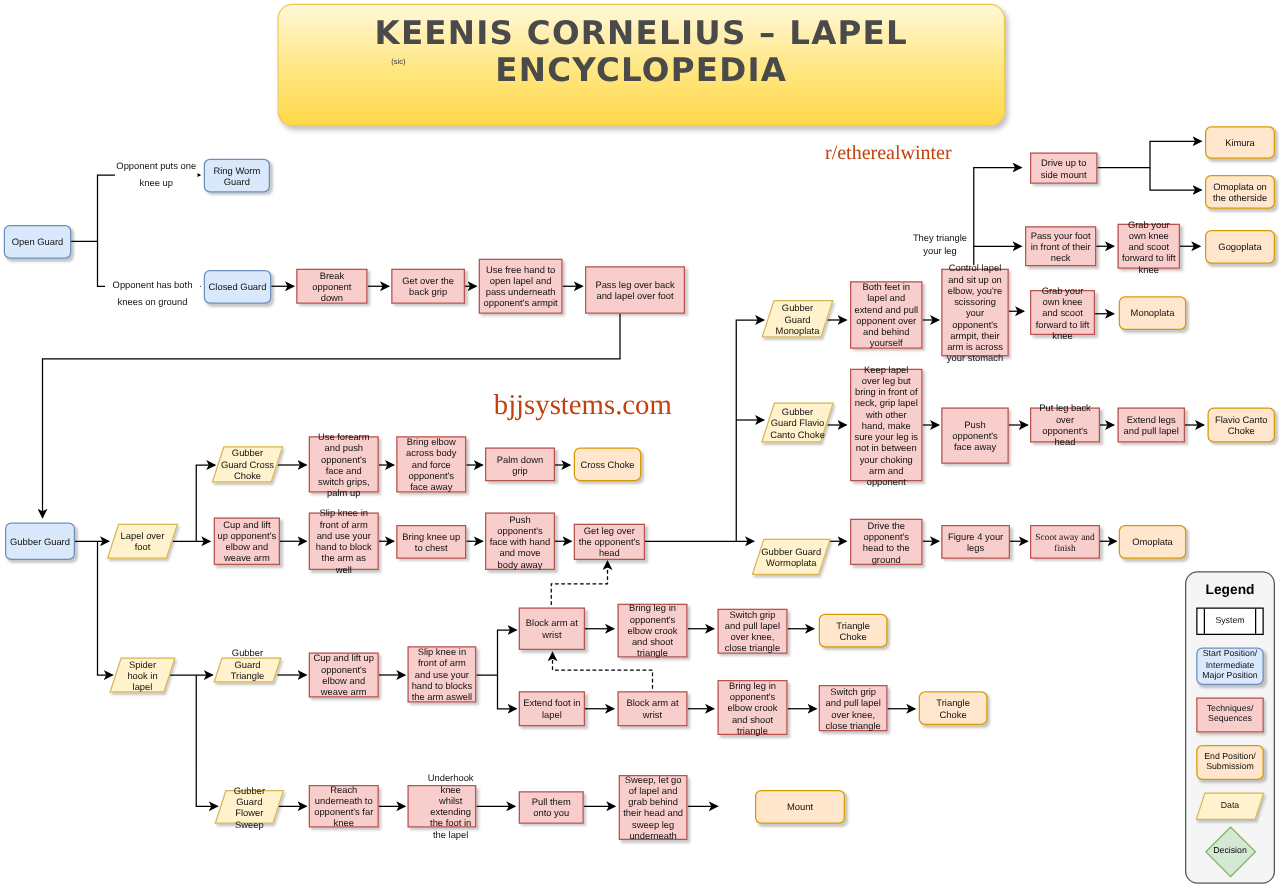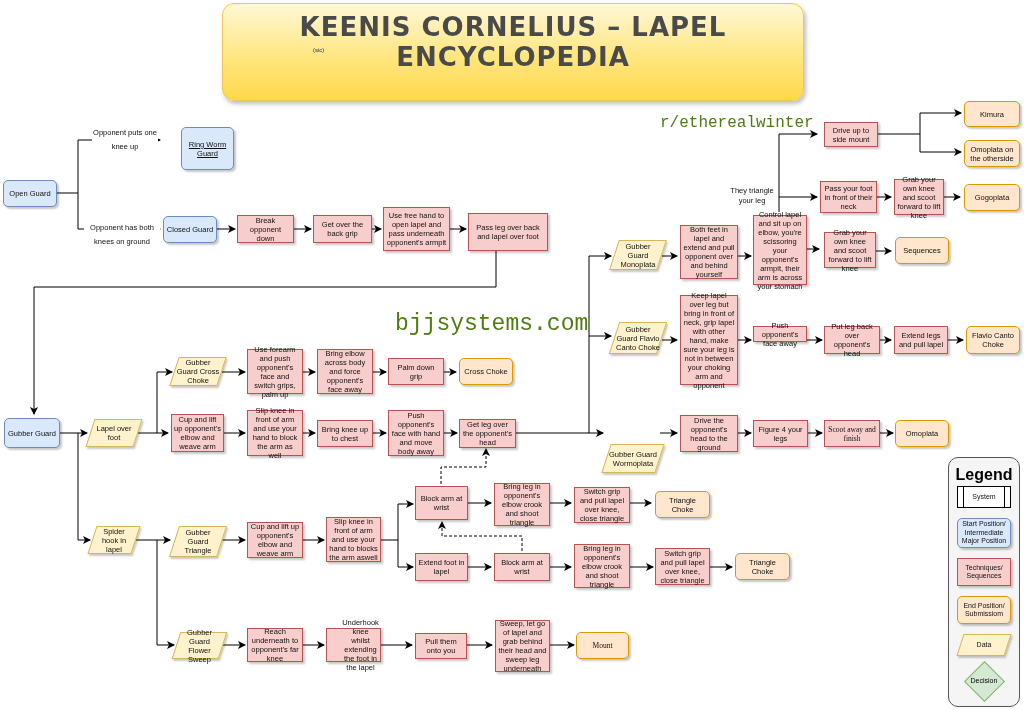--- a/index.html
+++ b/index.html
@@ -6,36 +6,36 @@
   body { width:1024px; height:710px; position:relative; background:#ffffff; overflow:hidden;
          font-family:"Liberation Sans", sans-serif; }
   .title-box { position:absolute; left:222px; top:3px; width:580px; height:96px; border-radius:12px;
                background:linear-gradient(#fff8d8 0%, #ffe680 55%, #ffd84a 100%);
                border:1px solid #f0c850; box-shadow:2px 3px 4px rgba(0,0,0,0.25); }
   .title-line { position:absolute; left:0; width:100%; text-align:center; color:#4a4a4a;
                 font-family:"DejaVu Sans", sans-serif; font-weight:bold; letter-spacing:1px; }
   .title-l1 { top:8px; font-size:26px; }
   .title-l2 { top:50px; font-size:30px; }
   .sic { position:absolute; left:90px; top:43px; font-size:6px; color:#333; font-family:"Liberation Sans", sans-serif; }
-  .watermark { position:absolute; color:#4d7c0f; font-family:Liberation Mono, monospace; }
+  .watermark { position:absolute; color:#c2410c; font-family:Liberation Serif, serif; }
   .node { position:absolute; box-sizing:border-box; display:flex; align-items:center; justify-content:center;
           text-align:center; font-size:7.5px; line-height:1.2; color:#111; padding:1px 2px;
           box-shadow:2px 2px 2px rgba(0,0,0,0.22); }
   .start { background:#dae8fc; border:1px solid #6c8ebf; border-radius:5px; }
   .tech  { background:#f8cecc; border:1px solid #b85450; }
   .end   { background:#ffe6cc; border:1px solid #d79b00; border-radius:5px; }
   .data  { background:transparent; box-shadow:none; }
   .data::before { content:""; position:absolute; inset:0; background:#fff2cc; border:1px solid #d6b656;
                   transform:skewX(-18deg); box-shadow:2px 2px 2px rgba(0,0,0,0.22); z-index:0; }
   .data span { position:relative; z-index:1; }
   .label { position:absolute; font-size:7.5px; color:#111; background:#fff; line-height:1.8; text-align:center; }
   svg.wires { position:absolute; left:0; top:0; }
   .legend { position:absolute; left:948px; top:457px; width:70px; height:248px; border:1px solid #555;
             border-radius:10px; background:#f5f5f5; }
-  .legend-title { position:absolute; left:0; top:8px; width:100%; text-align:center; font-weight:bold; font-size:16px; }
+  .legend-title { position:absolute; left:0; top:8px; width:100%; text-align:center; font-weight:bold; font-size:11px; }
   .lg { position:absolute; left:8px; width:54px; font-size:7px; }
   .lg-system { background:#fff; border:1px solid #000; height:22px; top:28px; box-shadow:none; }
   .lg-system::before, .lg-system::after { content:""; position:absolute; top:0; bottom:0; width:0; border-left:1px solid #000; }
   .lg-system::before { left:5px; } .lg-system::after { right:5px; }
   .diamond { position:absolute; left:14px; top:207px; width:42px; height:32px; }
   .diamond::before { content:""; position:absolute; left:7px; top:2px; width:27px; height:27px;
                      background:#d5e8d4; border:1px solid #82b366; transform:rotate(45deg); }
   .diamond span { position:relative; z-index:1; font-size:7px; display:block; text-align:center; line-height:32px; }
 </style>
 </head>
@@ -131,21 +131,21 @@
     <path d="M441,484 V467 H486 V449"></path>
     <path d="M522,556 V536 H442 V522"></path>
   </g>
 </svg>
 
 <div class="label" style="left:92px;top:126px;width:66px;">Opponent puts one knee up</div>
 <div class="label" style="left:84px;top:221px;width:76px;">Opponent has both knees on ground</div>
 <div class="label" style="left:730px;top:186px;width:44px;line-height:1.3;">They triangle your leg</div>
 
 <div class="node start" style="left:3px;top:180px;width:54px;height:27px;">Open Guard</div>
-<div class="node start" style="left:181px;top:127px;width:53px;height:43px;text-decoration:underline;">Ring Worm Guard</div>
+<div class="node start" style="left:163px;top:127px;width:53px;height:27px;">Ring Worm Guard</div>
 <div class="node start" style="left:163px;top:216px;width:54px;height:27px;">Closed Guard</div>
 <div class="node tech" style="left:237px;top:215px;width:57px;height:28px;">Break opponent down</div>
 <div class="node tech" style="left:313px;top:215px;width:59px;height:28px;">Get over the back grip</div>
 <div class="node tech" style="left:383px;top:207px;width:67px;height:44px;">Use free hand to open lapel and pass underneath opponent's armpit</div>
 <div class="node tech" style="left:468px;top:213px;width:80px;height:38px;">Pass leg over back and lapel over foot</div>
 
 <div class="node start" style="left:4px;top:418px;width:56px;height:30px;">Gubber Guard</div>
 <div class="node data" style="left:90px;top:419px;width:48px;height:28px;">
     <span>Lapel over foot</span>
   </div>
@@ -168,43 +168,43 @@
   </div>
 <div class="node tech" style="left:680px;top:225px;width:58px;height:54px;">Both feet in lapel and extend and pull opponent over and behind yourself</div>
 <div class="node tech" style="left:753px;top:215px;width:54px;height:70px;">Control lapel and sit up on elbow, you're scissoring your opponent's armpit, their arm is across your stomach</div>
 <div class="node tech" style="left:824px;top:122px;width:54px;height:25px;">Drive up to side mount</div>
 <div class="node end" style="left:964px;top:101px;width:56px;height:26px;">Kimura</div>
 <div class="node end" style="left:964px;top:140px;width:56px;height:27px;">Omoplata on the otherside</div>
 <div class="node tech" style="left:820px;top:181px;width:57px;height:32px;">Pass your foot in front of their neck</div>
 <div class="node tech" style="left:894px;top:179px;width:50px;height:36px;">Grab your own knee and scoot forward to lift knee</div>
 <div class="node end" style="left:964px;top:184px;width:56px;height:27px;">Gogoplata</div>
 <div class="node tech" style="left:824px;top:232px;width:52px;height:36px;">Grab your own knee and scoot forward to lift knee</div>
-<div class="node end" style="left:895px;top:237px;width:54px;height:27px;">Sequences</div>
+<div class="node end" style="left:895px;top:237px;width:54px;height:27px;">Monoplata</div>
 
 <div class="node data" style="left:614px;top:322px;width:48px;height:32px;">
     <span>Gubber Guard Flavio Canto Choke</span>
   </div>
 <div class="node tech" style="left:680px;top:295px;width:58px;height:90px;">Keep lapel over leg but bring in front of neck, grip lapel with other hand, make sure your leg is not in between your choking arm and opponent</div>
-<div class="node tech" style="left:753px;top:326px;width:54px;height:16px;">Push opponent's face away</div>
+<div class="node tech" style="left:753px;top:326px;width:54px;height:45px;">Push opponent's face away</div>
 <div class="node tech" style="left:824px;top:326px;width:56px;height:28px;">Put leg back over opponent's head</div>
 <div class="node tech" style="left:894px;top:326px;width:54px;height:28px;">Extend legs and pull lapel</div>
 <div class="node end" style="left:966px;top:326px;width:54px;height:28px;">Flavio Canto Choke</div>
 
-<div class="node data" style="left:606px;top:444px;width:54px;height:29px;">
+<div class="node data" style="left:606px;top:431px;width:54px;height:29px;">
     <span>Gubber Guard Wormoplata</span>
   </div>
 <div class="node tech" style="left:680px;top:415px;width:58px;height:37px;">Drive the opponent's head to the ground</div>
 <div class="node tech" style="left:753px;top:420px;width:55px;height:27px;">Figure 4 your legs</div>
 <div class="node tech" style="left:824px;top:420px;width:56px;height:27px;font-family:Liberation Serif, serif;">Scoot away and finish</div>
 <div class="node end" style="left:895px;top:420px;width:54px;height:27px;">Omoplata</div>
 
 <div class="node data" style="left:92px;top:526px;width:44px;height:28px;">
     <span>Spider hook in lapel</span>
   </div>
-<div class="node data" style="left:174px;top:526px;width:48px;height:31px;">
+<div class="node data" style="left:174px;top:526px;width:48px;height:20px;align-items:flex-end;">
     <span>Gubber Guard Triangle</span>
   </div>
 <div class="node tech" style="left:247px;top:522px;width:56px;height:36px;">Cup and lift up opponent's elbow and weave arm</div>
 <div class="node tech" style="left:326px;top:517px;width:55px;height:45px;">Slip knee in front of arm and use your hand to blocks the arm aswell</div>
 
 <div class="node tech" style="left:415px;top:486px;width:53px;height:34px;">Block arm at wrist</div>
 <div class="node tech" style="left:494px;top:483px;width:56px;height:43px;">Bring leg in opponent's elbow crook and shoot triangle</div>
 <div class="node tech" style="left:574px;top:487px;width:56px;height:36px;">Switch grip and pull lapel over knee, close triangle</div>
 <div class="node end" style="left:655px;top:491px;width:55px;height:27px;">Triangle Choke</div>
 
@@ -214,21 +214,21 @@
 <div class="node tech" style="left:655px;top:548px;width:55px;height:37px;">Switch grip and pull lapel over knee, close triangle</div>
 <div class="node end" style="left:735px;top:553px;width:55px;height:27px;">Triangle Choke</div>
 
 <div class="node data" style="left:176px;top:632px;width:47px;height:27px;">
     <span>Gubber Guard Flower Sweep</span>
   </div>
 <div class="node tech" style="left:247px;top:628px;width:56px;height:34px;">Reach underneath to opponent's far knee</div>
 <div class="node tech" style="left:326px;top:628px;width:55px;height:34px;padding-left:16px;">Underhook knee whilst extending the foot in the lapel</div>
 <div class="node tech" style="left:415px;top:633px;width:52px;height:26px;">Pull them onto you</div>
 <div class="node tech" style="left:495px;top:620px;width:55px;height:52px;">Sweep, let go of lapel and grab behind their head and sweep leg underneath</div>
-<div class="node end" style="left:576px;top:632px;width:53px;height:27px;font-family:Liberation Serif, serif;">Mount</div>
+<div class="node end" style="left:604px;top:632px;width:72px;height:27px;">Mount</div>
 
 <div class="legend">
   <div class="legend-title">Legend</div>
   <div class="node lg lg-system">System</div>
   <div class="node lg start" style="top:60px;height:30px;">Start Position/ Intermediate Major Position</div>
   <div class="node lg tech" style="top:100px;height:28px;">Techniques/ Sequences</div>
   <div class="node lg end" style="top:138px;height:28px;">End Position/ Submissiom</div>
   <div class="node lg data" style="left:11px;width:48px;top:176px;height:22px;">
       <span>Data</span>
     </div>

